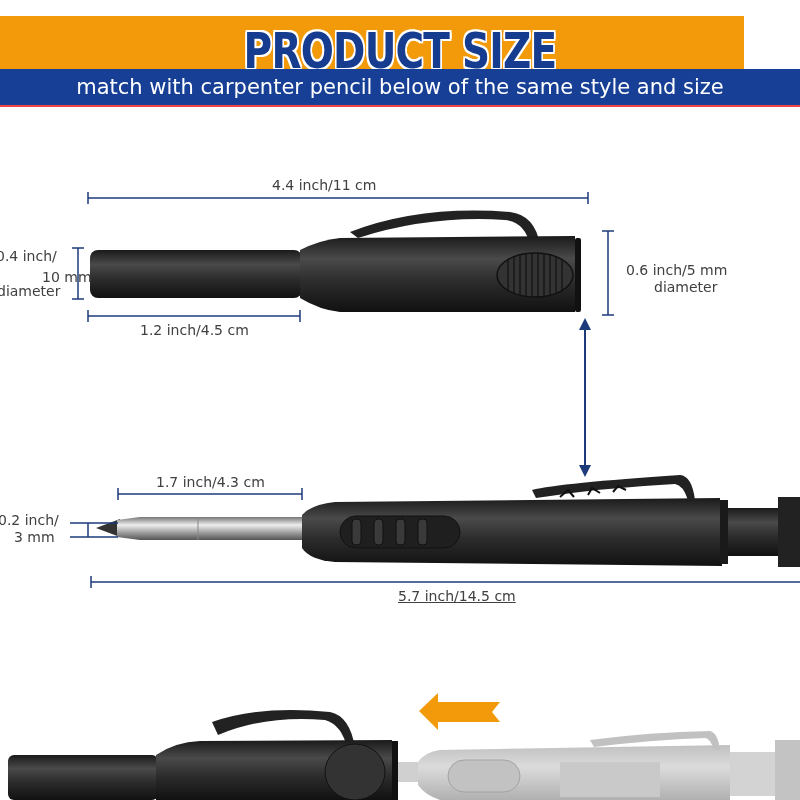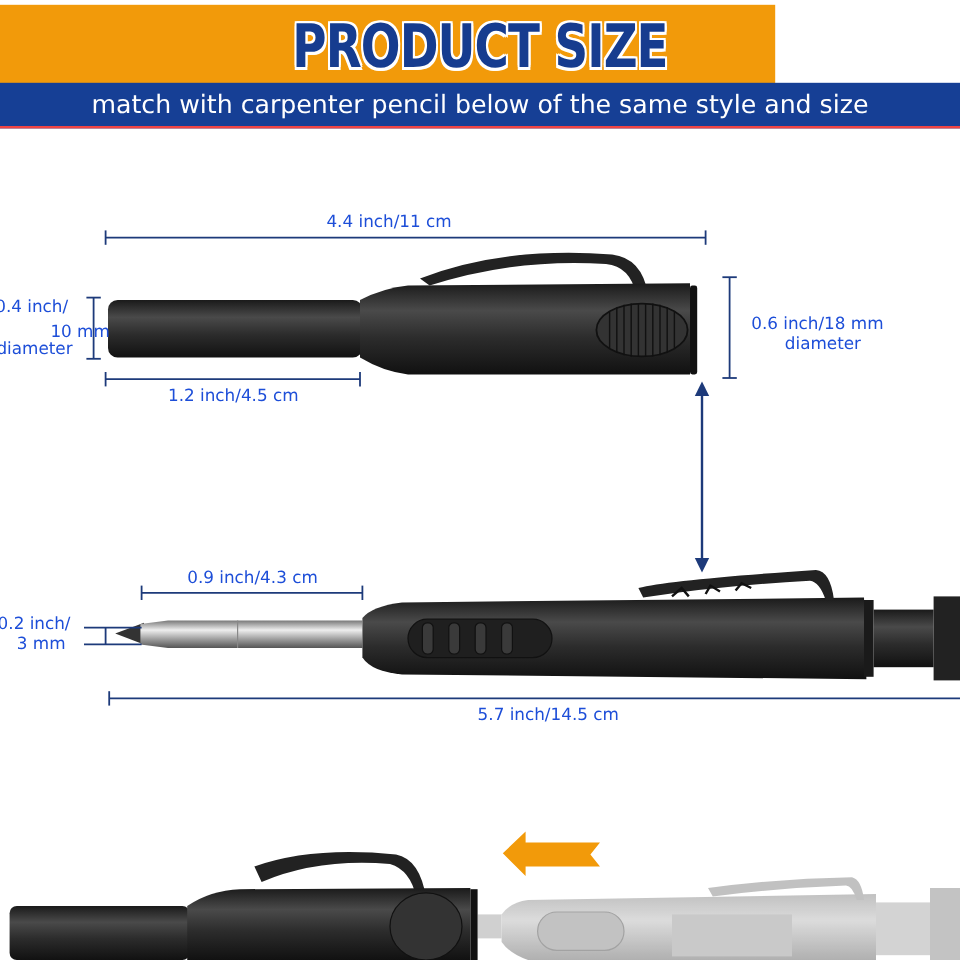--- a/index.html
+++ b/index.html
@@ -1,21 +1,21 @@
 <!DOCTYPE html>
 <html><head>
 <meta charset="utf-8">
 <style>
   html, body { margin: 0; padding: 0; }
   body { width: 800px; height: 800px; position: relative; overflow: hidden; background: #ffffff; font-family: "Liberation Sans", "DejaVu Sans", sans-serif; }
-  .banner-top { position: absolute; left: 0; top: 4px; width: 646px; height: 69px; background: #f29a0a; }
+  .banner-top { position: absolute; left: 0; top: 16px; width: 744px; height: 69px; background: #f29a0a; }
   .banner-title { position: absolute; left: 0; top: 4px; width: 800px; text-align: center; font-family: "DejaVu Sans", sans-serif; font-weight: bold; font-size: 50px; letter-spacing: -1px; color: #163c8f; transform: scaleX(0.78); transform-origin: 400px 0; -webkit-text-stroke: 0; text-shadow: 2px 0 0 #fff, -2px 0 0 #fff, 0 2px 0 #fff, 0 -2px 0 #fff, 2px 2px 0 #fff, -2px -2px 0 #fff, 2px -2px 0 #fff, -2px 2px 0 #fff; line-height: 62px; }
   .banner-sub { position: absolute; left: 0; top: 69px; width: 800px; height: 36px; background: #163f95; border-bottom: 2px solid #ef4444; }
   .banner-sub-text { position: absolute; left: 0; top: 0; width: 800px; text-align: center; line-height: 36px; color: #ffffff; font-size: 21px; font-family: "DejaVu Sans", sans-serif; }
-  .dim-label { position: absolute; color: #1d4ed8; font-size: 14px; font-family: "DejaVu Sans", sans-serif; white-space: nowrap; line-height: 16px; }
+  .dim-label { position: absolute; color: #404040; font-size: 14px; font-family: "DejaVu Sans", sans-serif; white-space: nowrap; line-height: 16px; }
   svg.art { position: absolute; left: 0; top: 0; }
 </style>
 </head>
 <body>
 
 <div class="banner-top">
   <div class="banner-title">PRODUCT SIZE</div>
 </div>
 <div class="banner-sub">
   <div class="banner-sub-text">match with carpenter pencil below of the same style and size</div>
@@ -135,21 +135,21 @@
 </svg>
 
 <div class="dim-label" style="left:272px;top:177px;">4.4 inch/11 cm</div>
 
 <div class="dim-label" style="left:-4px;top:248px;">0.4 inch/</div>
 <div class="dim-label" style="left:2px;top:269px;margin-left:40px;">10 mm</div>
 <div class="dim-label" style="left:-3px;top:283px;">diameter</div>
 
 <div class="dim-label" style="left:140px;top:322px;">1.2 inch/4.5 cm</div>
 
-<div class="dim-label" style="left:626px;top:262px;">0.6 inch/18 mm</div>
+<div class="dim-label" style="left:626px;top:262px;">0.6 inch/5 mm</div>
 <div class="dim-label" style="left:654px;top:279px;">diameter</div>
 
-<div class="dim-label" style="left:156px;top:474px;">0.9 inch/4.3 cm</div>
+<div class="dim-label" style="left:156px;top:474px;">1.7 inch/4.3 cm</div>
 
 <div class="dim-label" style="left:-2px;top:512px;">0.2 inch/</div>
 <div class="dim-label" style="left:14px;top:529px;">3 mm</div>
 
-<div class="dim-label" style="left:398px;top:588px;">5.7 inch/14.5 cm</div>
+<div class="dim-label" style="left:398px;top:588px;text-decoration:underline;">5.7 inch/14.5 cm</div>
 
 </body></html>

